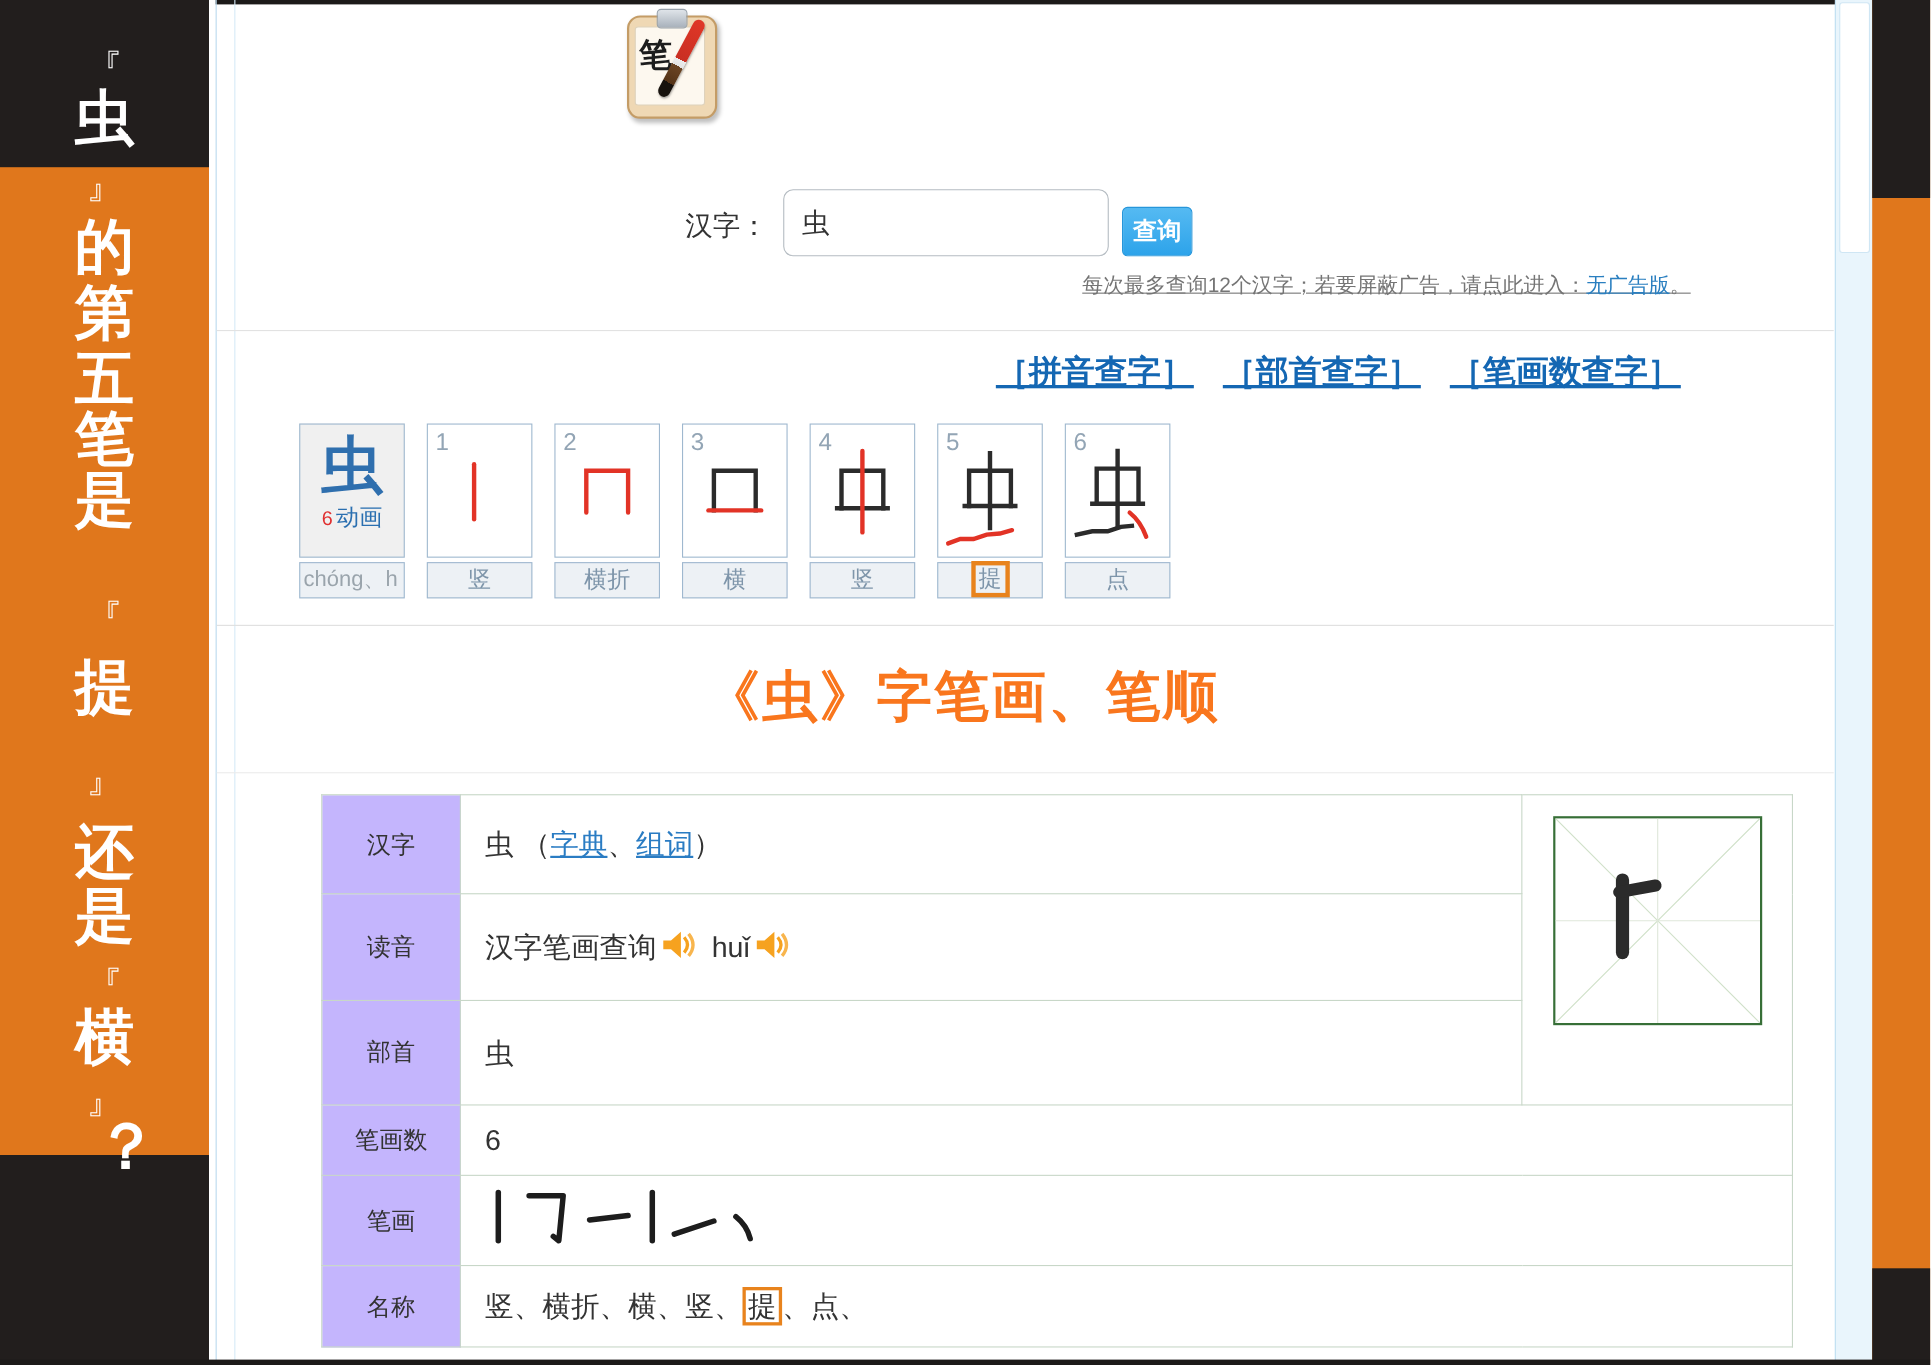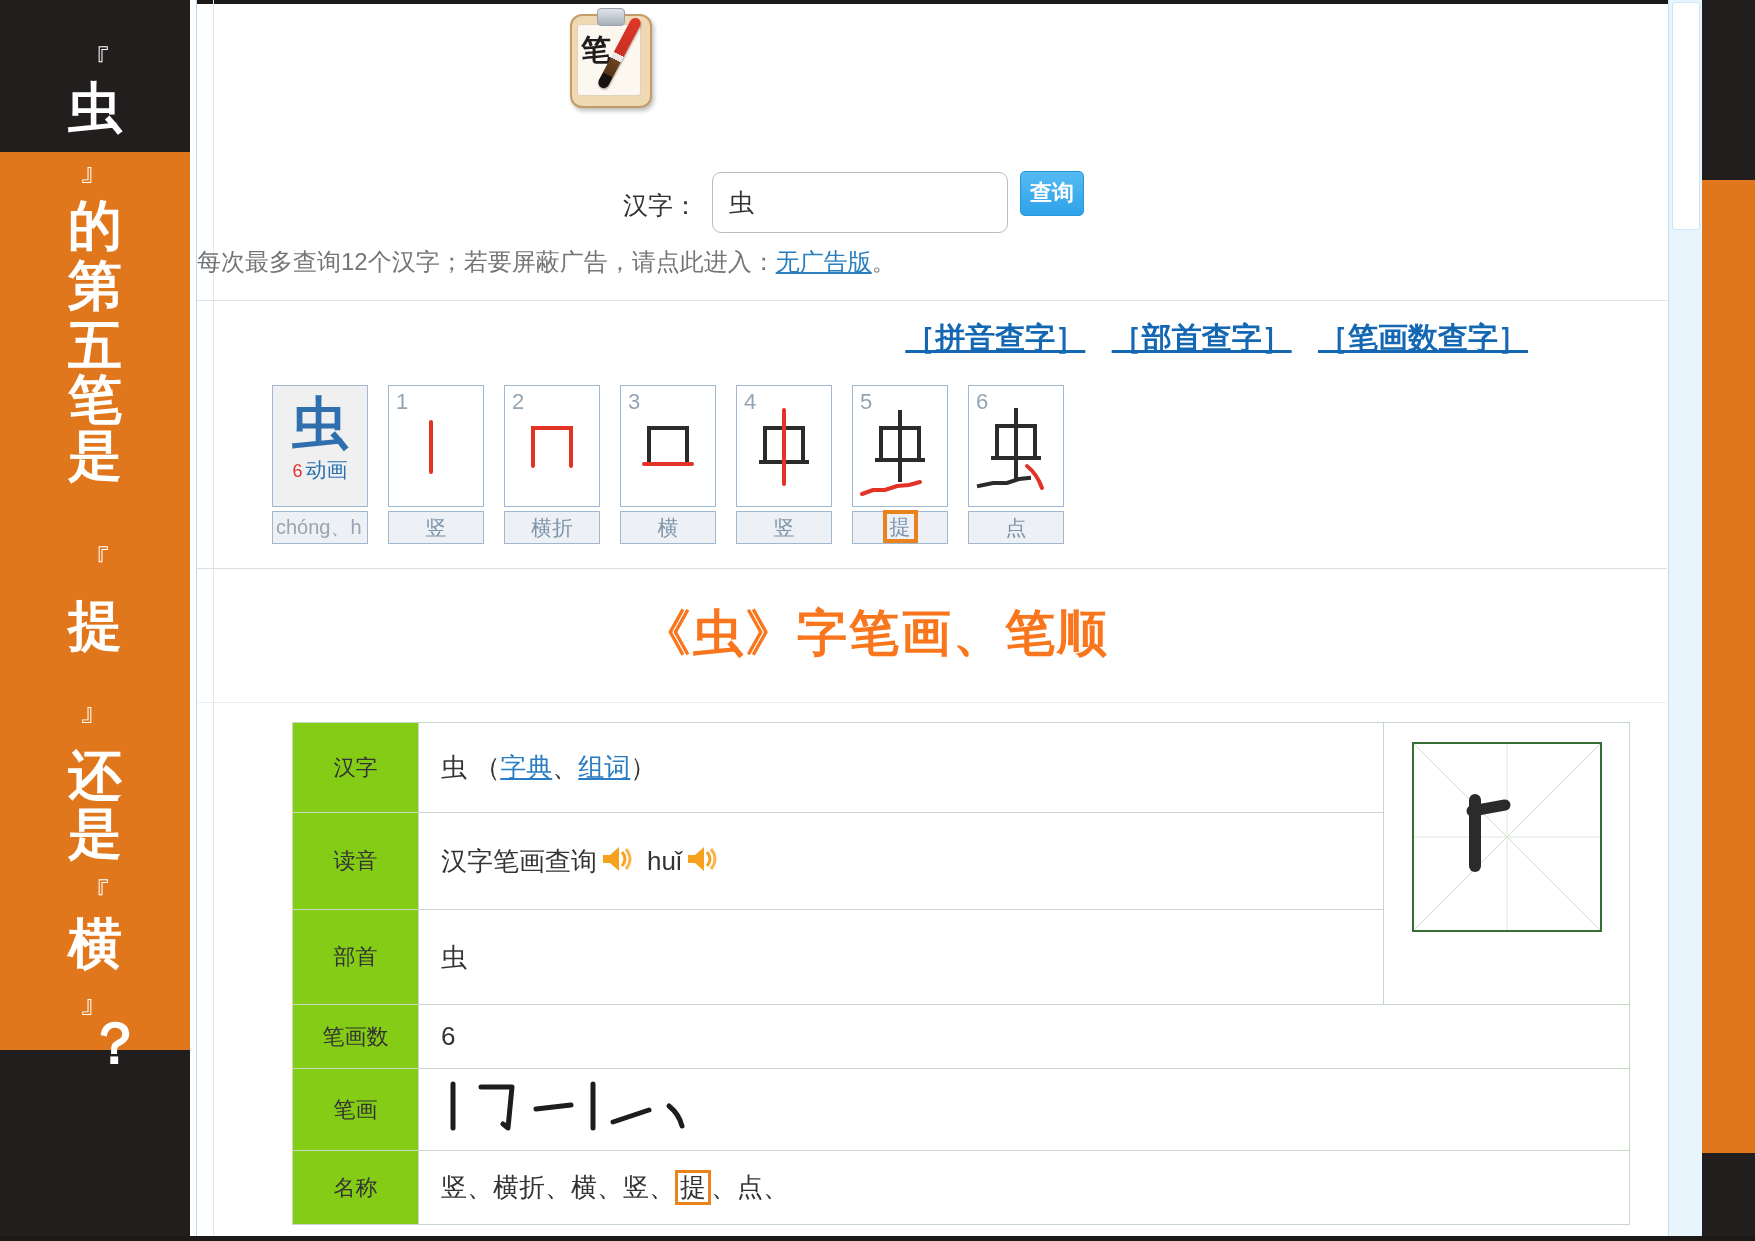--- a/index.html
+++ b/index.html
@@ -34,24 +34,24 @@
   .appicon .brush{position:absolute;left:44px;top:6px;width:11px;height:78px;border-radius:6px;
                   background:linear-gradient(#e03727 0%,#c92f22 52%,#ececec 52%,#e3e3e3 60%,#6b4423 60%,#543317 82%,#17120d 82%,#17120d 100%);
                   transform:rotate(28deg);box-shadow:1px 1px 2px rgba(0,0,0,.35);}
   .title{position:absolute;left:668px;top:10px;font-size:66px;letter-spacing:3px;color:#151515;font-weight:500;}
 
   
   .search-label{position:absolute;left:560px;top:189px;width:138px;text-align:right;font-size:25px;color:#333;}
   .search-input{position:absolute;left:712px;top:172px;width:296px;height:61px;box-sizing:border-box;
                 border:1px solid #b5bcc2;border-radius:9px;font-size:25px;padding:0 0 0 16px;color:#333;outline:none;
                 font-family:inherit;}
-  .search-btn{position:absolute;left:1020px;top:171px;width:62px;height:43px;border:1px solid #2796da;border-radius:5px;
+  .search-btn{position:absolute;left:1020px;top:188px;width:62px;height:43px;border:1px solid #2796da;border-radius:5px;
               background:linear-gradient(#55baf2,#2da3ea);color:#fff;font-size:22px;font-weight:bold;
               text-align:center;line-height:41px;cursor:pointer;}
-  .notice{position:absolute;left:197px;top:246px;width:1340px;text-align:left;font-size:24px;color:#757575;}
+  .notice{position:absolute;left:197px;top:246px;width:1340px;text-align:right;font-size:19px;color:#757575;text-decoration:underline;}
   .notice a{color:#2a7fc0;text-decoration:underline;cursor:pointer;}
   .divider{position:absolute;left:197px;width:1470px;height:1px;background:#e2e2e2;}
   .navlinks{position:absolute;left:197px;top:318px;width:1340px;text-align:right;font-size:30px;font-weight:bold;}
   .navlinks span{color:#1467b3;text-decoration:underline;margin:0 9px;cursor:pointer;}
 
   
   .scell{position:absolute;top:385px;width:96px;}
   .sbox{position:relative;width:96px;height:122px;box-sizing:border-box;border:1px solid #9fb8cf;background:#fff;}
   .sbox-main{background:#f0f0f0;text-align:center;}
   .sbox-main .bigchar{font-size:56px;color:#2f6fae;font-weight:bold;line-height:1.1;margin-top:6px;}
@@ -64,21 +64,21 @@
   .sbar-pinyin{color:#9aa4ac;font-size:20px;text-align:left;padding-left:3px;white-space:nowrap;overflow:hidden;}
   .hl-box{display:inline-block;border:4px solid #e8831d;padding:2px 3px;line-height:1;position:relative;top:-2px;background:transparent;}
 
   
   .heading{position:absolute;left:100px;top:600px;width:1550px;text-align:center;
            font-size:50px;font-weight:bold;color:#f9761d;letter-spacing:2px;}
 
   
   table.info{position:absolute;left:292px;top:722px;border-collapse:collapse;table-layout:fixed;}
   table.info td{border:1px solid #c8d7c8;box-sizing:border-box;}
-  td.lbl{width:126px;background:#84cc16;text-align:center;font-size:22px;color:#333;}
+  td.lbl{width:126px;background:#c4b5fd;text-align:center;font-size:22px;color:#333;}
   td.val{width:965px;padding-left:22px;font-size:26px;color:#333;}
   td.val a{color:#2a7cc3;text-decoration:underline;cursor:pointer;}
   td.anim{width:246px;vertical-align:top;}
   .mizige{margin:18px auto 0 auto;width:190px;height:190px;box-sizing:border-box;border:2px solid #376f37;background:#fff;}
   .duyin{font-size:30px;color:#222;}
   .duyin svg{vertical-align:-4px;margin:0 14px 0 4px;}
   .name-hl{display:inline-block;border:3px solid #e8831d;padding:0 2px;line-height:1.15;}
   .stroke-svg path{stroke:#1d1d1d;stroke-width:5;fill:none;stroke-linecap:round;stroke-linejoin:round;}
 
   .step-svg{position:absolute;left:0;top:0;}

